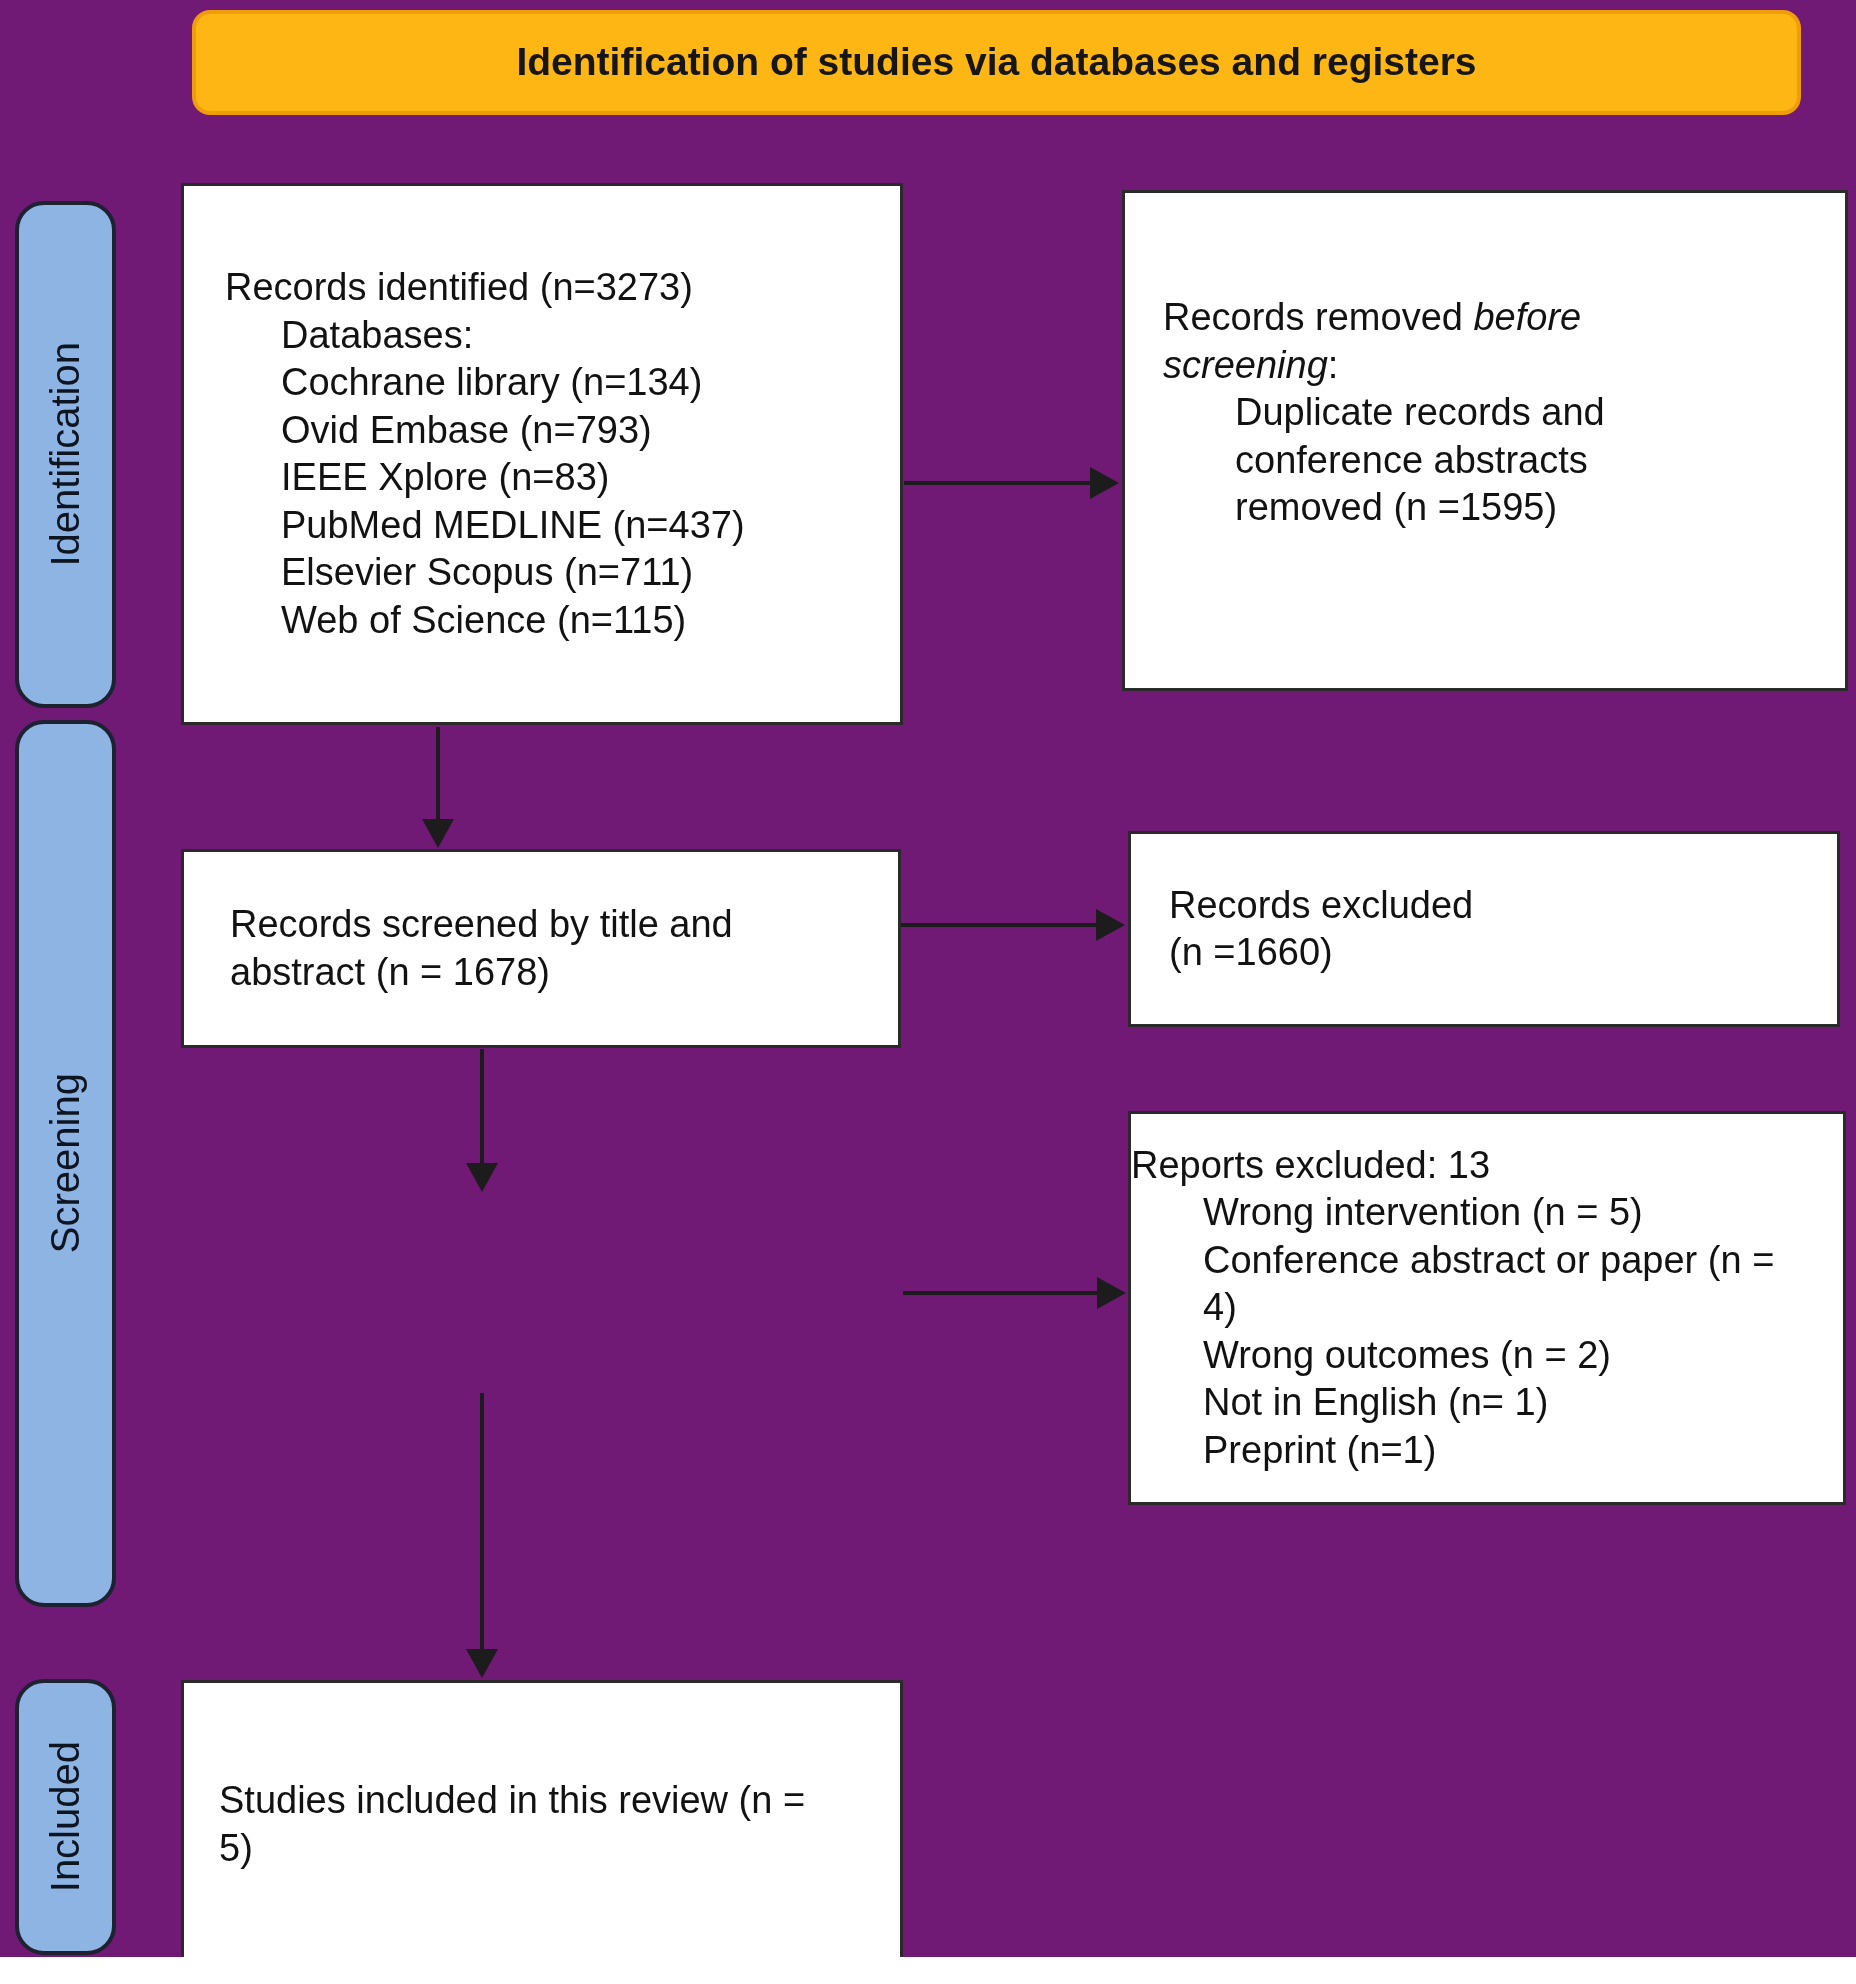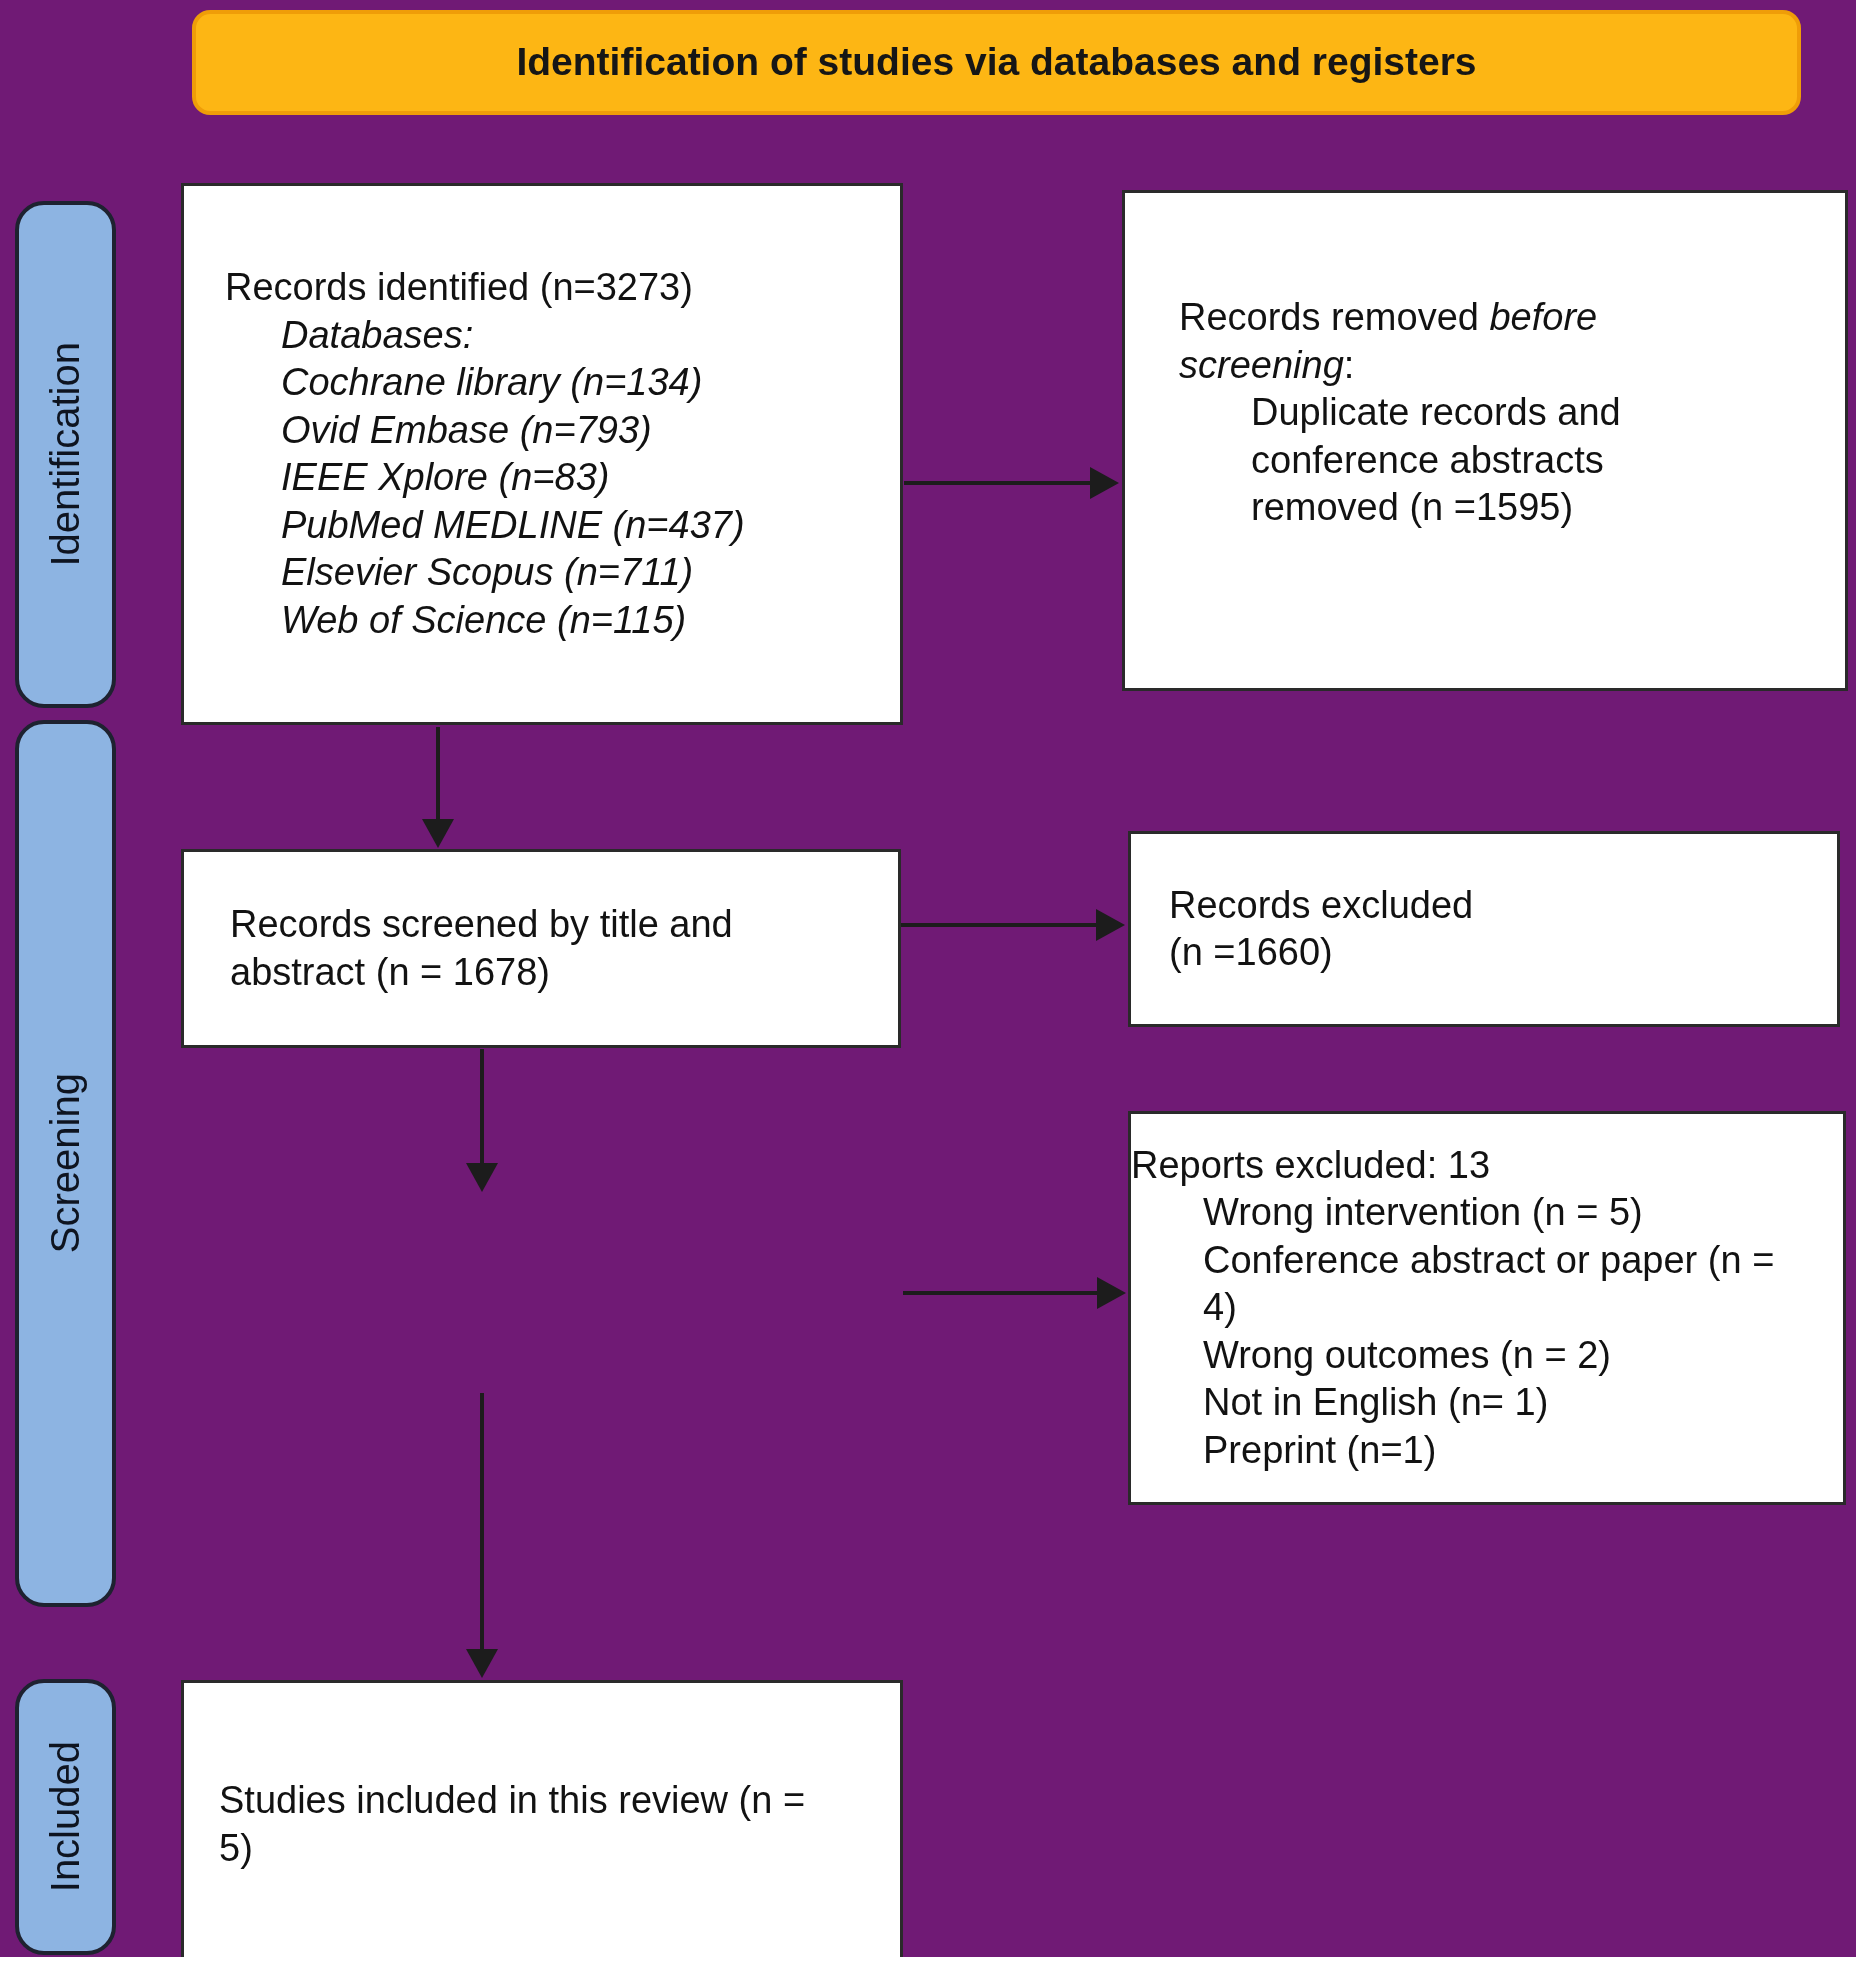--- a/index.html
+++ b/index.html
@@ -61,23 +61,23 @@
     background: #ffffff;
     border: 3.7px solid var(--box-border, #2A2A2A);
     box-sizing: border-box;
     display: flex; flex-direction: column; justify-content: center;
     font-size: 38px; line-height: 1.25; color: #121212;
   }
   .node .par { display: block; }
   .node .indent { display: block; }
 
   #records-identified { left: 181px; top: 183px; width: 722px; height: 542px; padding-left: 41px; }
-  #records-identified .indent { margin-left: 56px; font-style: italic; }
+  #records-identified .indent { margin-left: 56px; }
 
-  #records-removed { left: 1122px; top: 190px; width: 726px; height: 501px; padding-left: 54px; padding-bottom: 55px; }
+  #records-removed { left: 1122px; top: 190px; width: 726px; height: 501px; padding-left: 38px; padding-bottom: 55px; }
   #records-removed .par { width: 567px; }
   #records-removed .indent { margin-left: 72px; width: 402px; }
   #records-removed .emph { font-style: italic; }
 
   #records-screened { left: 181px; top: 849px; width: 720px; height: 199px; padding-left: 46px; padding-right: 98px; }
 
   #records-excluded { left: 1128px; top: 831px; width: 712px; height: 196px; padding-left: 38px; }
 
   #reports-assessed { left: 181px; top: 1194px; width: 721px; height: 196px; padding-left: 35px; padding-right: 79px; }
 

